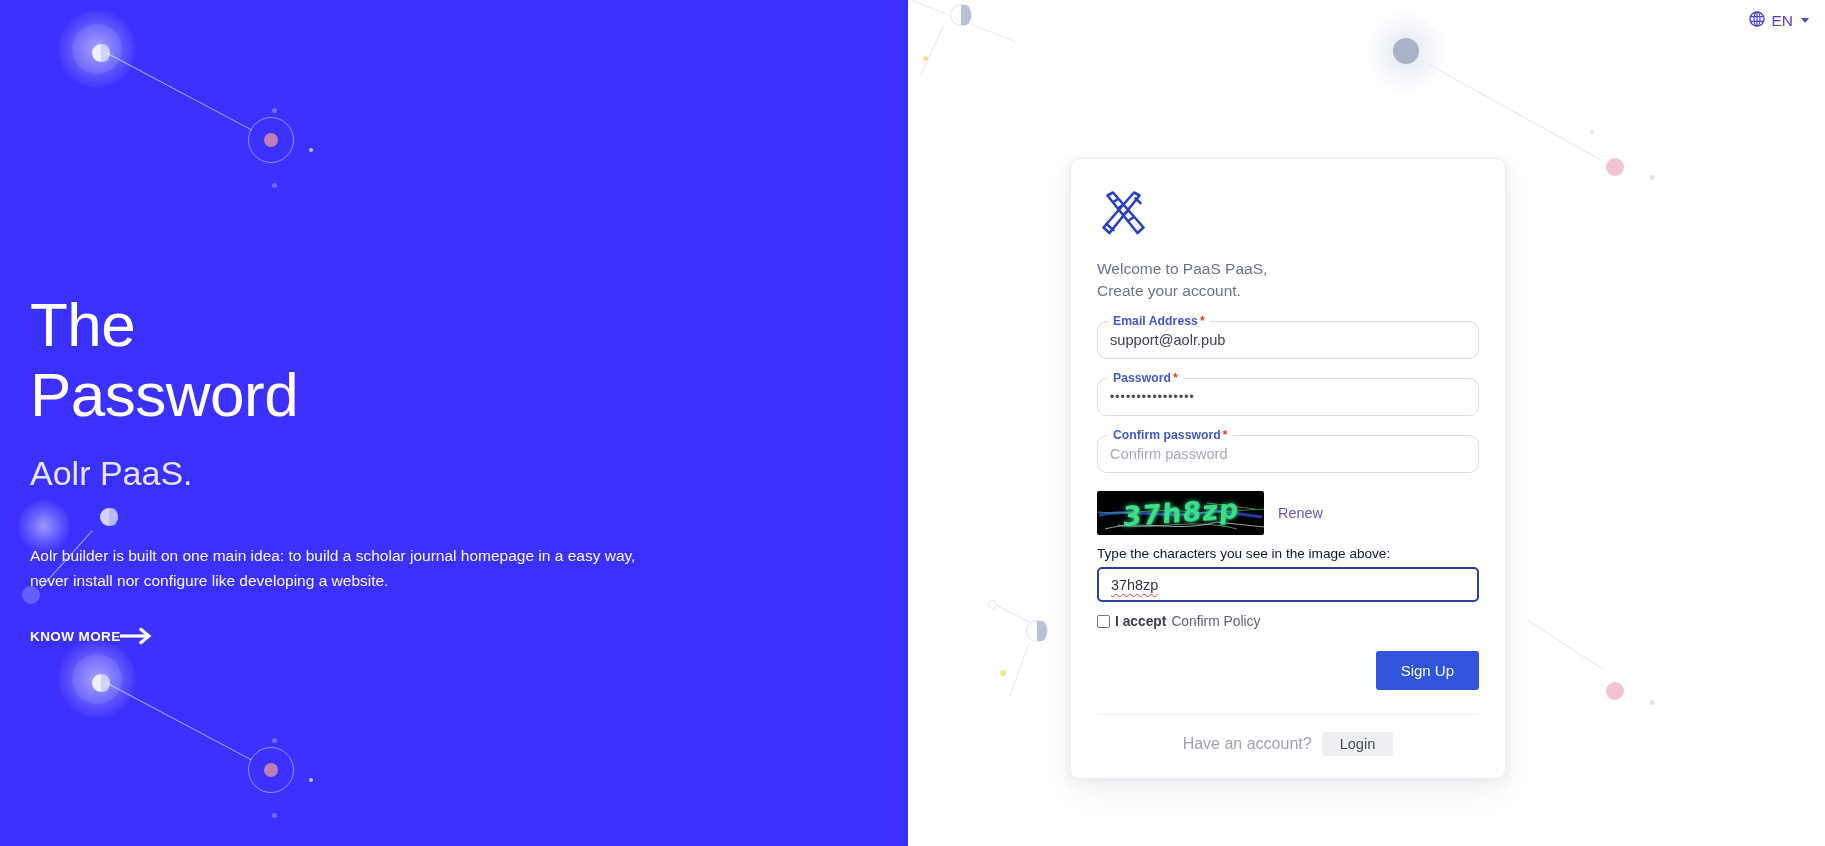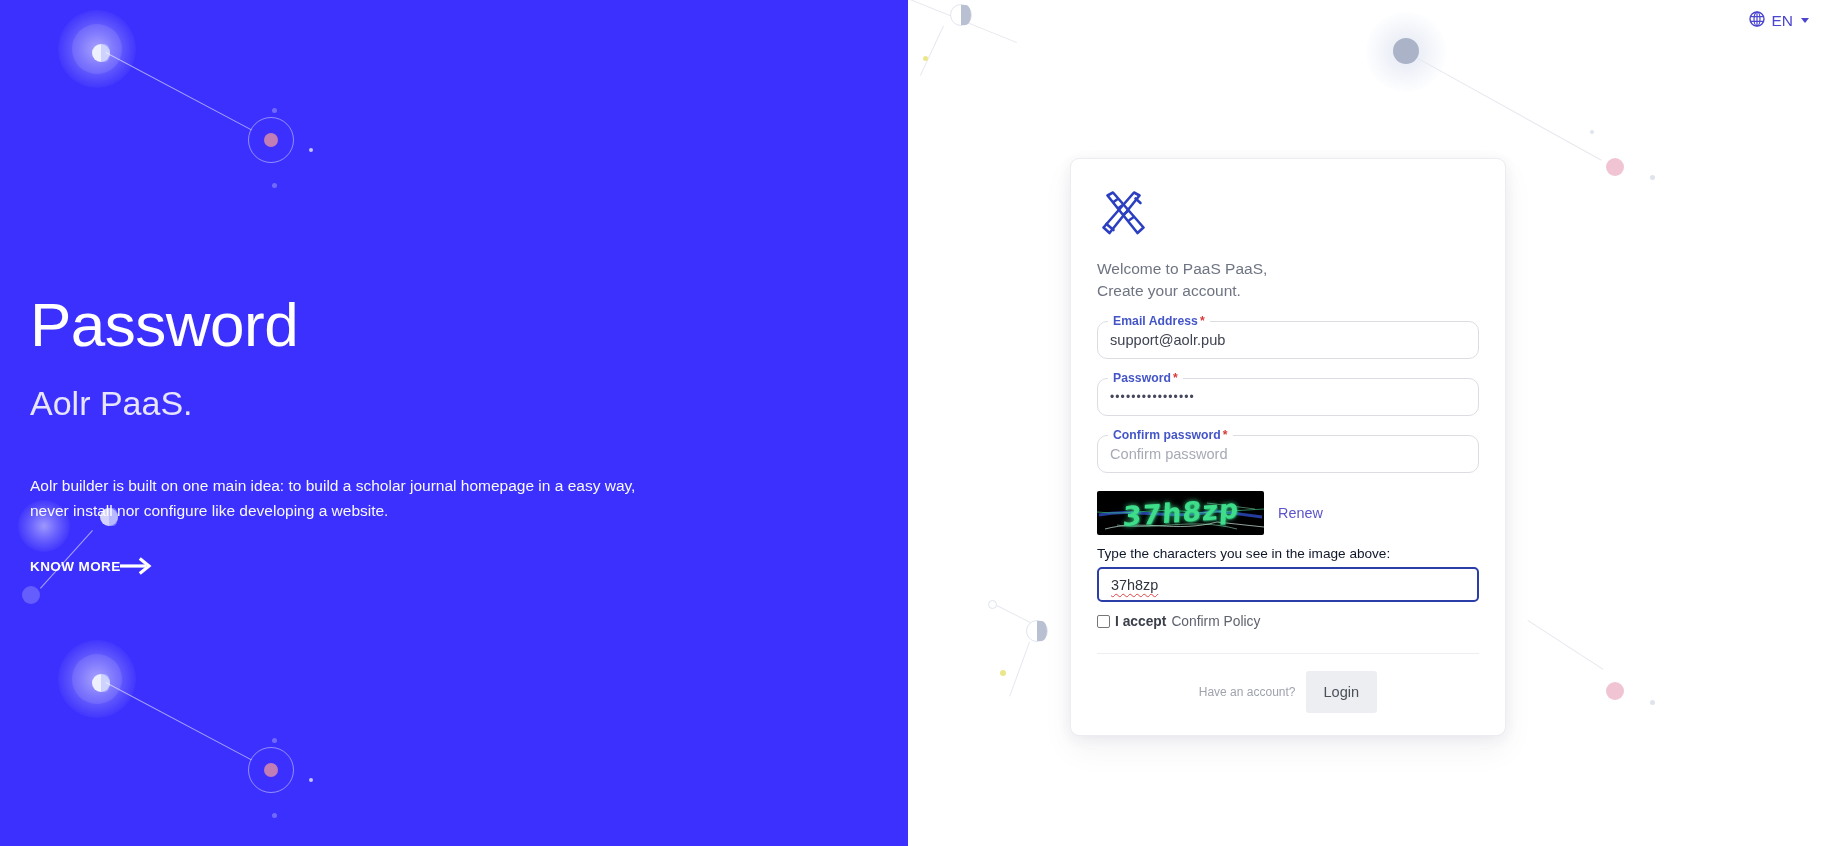--- a/index.html
+++ b/index.html
@@ -237,27 +237,27 @@
     cursor: pointer;
     font-family: "Liberation Sans", sans-serif;
   }
 
   .divider { margin-top: 24px; border-top: 1px solid #eceef2; }
 
   .footer-row {
     margin-top: 17px;
     display: flex; align-items: center; justify-content: center; gap: 10px;
   }
-  .have-account { color: #9fa3ad; font-size: 12px; }
+  .have-account { color: #9fa3ad; font-size: 16px; }
   .login-btn {
     background: #eceef2;
     color: #4c5059;
     border: none;
     border-radius: 3px;
-    padding: 13px 18px;
+    padding: 4px 18px;
     font-size: 14.6px;
     cursor: pointer;
     font-family: "Liberation Sans", sans-serif;
   }
 </style>
 </head>
 <body>
 
 <div class="page">
 
@@ -288,20 +288,21 @@
       <div class="orb-core" style="left:92px; top:674px; width:18px; height:18px;"></div>
       <div class="conn-line" style="left:106px; top:682px; width:165px; transform: rotate(28deg);"></div>
       <div class="ring" style="left:248px; top:747px; width:46px; height:46px;"></div>
       <div class="pink-dot" style="left:264px; top:763px; width:14px; height:14px;"></div>
       <div class="mini-dot" style="left:309px; top:778px; width:4px; height:4px;"></div>
       <div class="faint-dot" style="left:272px; top:738px; width:5px; height:5px;"></div>
       <div class="faint-dot" style="left:272px; top:813px; width:5px; height:5px;"></div>
     </div>
 
     <div class="left-content">
+      <div class="hero-line1">The</div>
       <div class="hero-line2">Password</div>
       <div class="hero-line3">Aolr PaaS.</div>
       <div class="hero-desc">Aolr builder is built on one main idea: to build a scholar journal homepage in a easy way, never install nor configure like developing a website.</div>
       <div class="know-more">
         <span class="know-more-label">KNOW MORE</span>
         <span class="know-more-arrow">
           <svg width="34" height="18" viewBox="0 0 34 18">
             <path d="M0 9 H26" stroke="#ffffff" stroke-width="3.2" fill="none"></path>
             <path d="M21 2.5 L29 9 L21 15.5" stroke="#ffffff" stroke-width="3.2" fill="none" stroke-linecap="square" stroke-linejoin="miter"></path>
           </svg>
@@ -426,20 +427,23 @@
       <div class="captcha-input">
         <span class="captcha-input-value">37h8zp</span>
       </div>
 
       <div class="accept-row">
         <div class="cbx"></div>
         <span class="accept-strong">I accept</span>
         <span class="accept-link">Confirm Policy</span>
       </div>
 
+      <div class="signup-row">
+        <button class="signup-btn">Sign Up</button>
+      </div>
 
       <div class="divider"></div>
 
       <div class="footer-row">
         <span class="have-account">Have an account?</span>
         <button class="login-btn">Login</button>
       </div>
 
     </div>
   </div>

